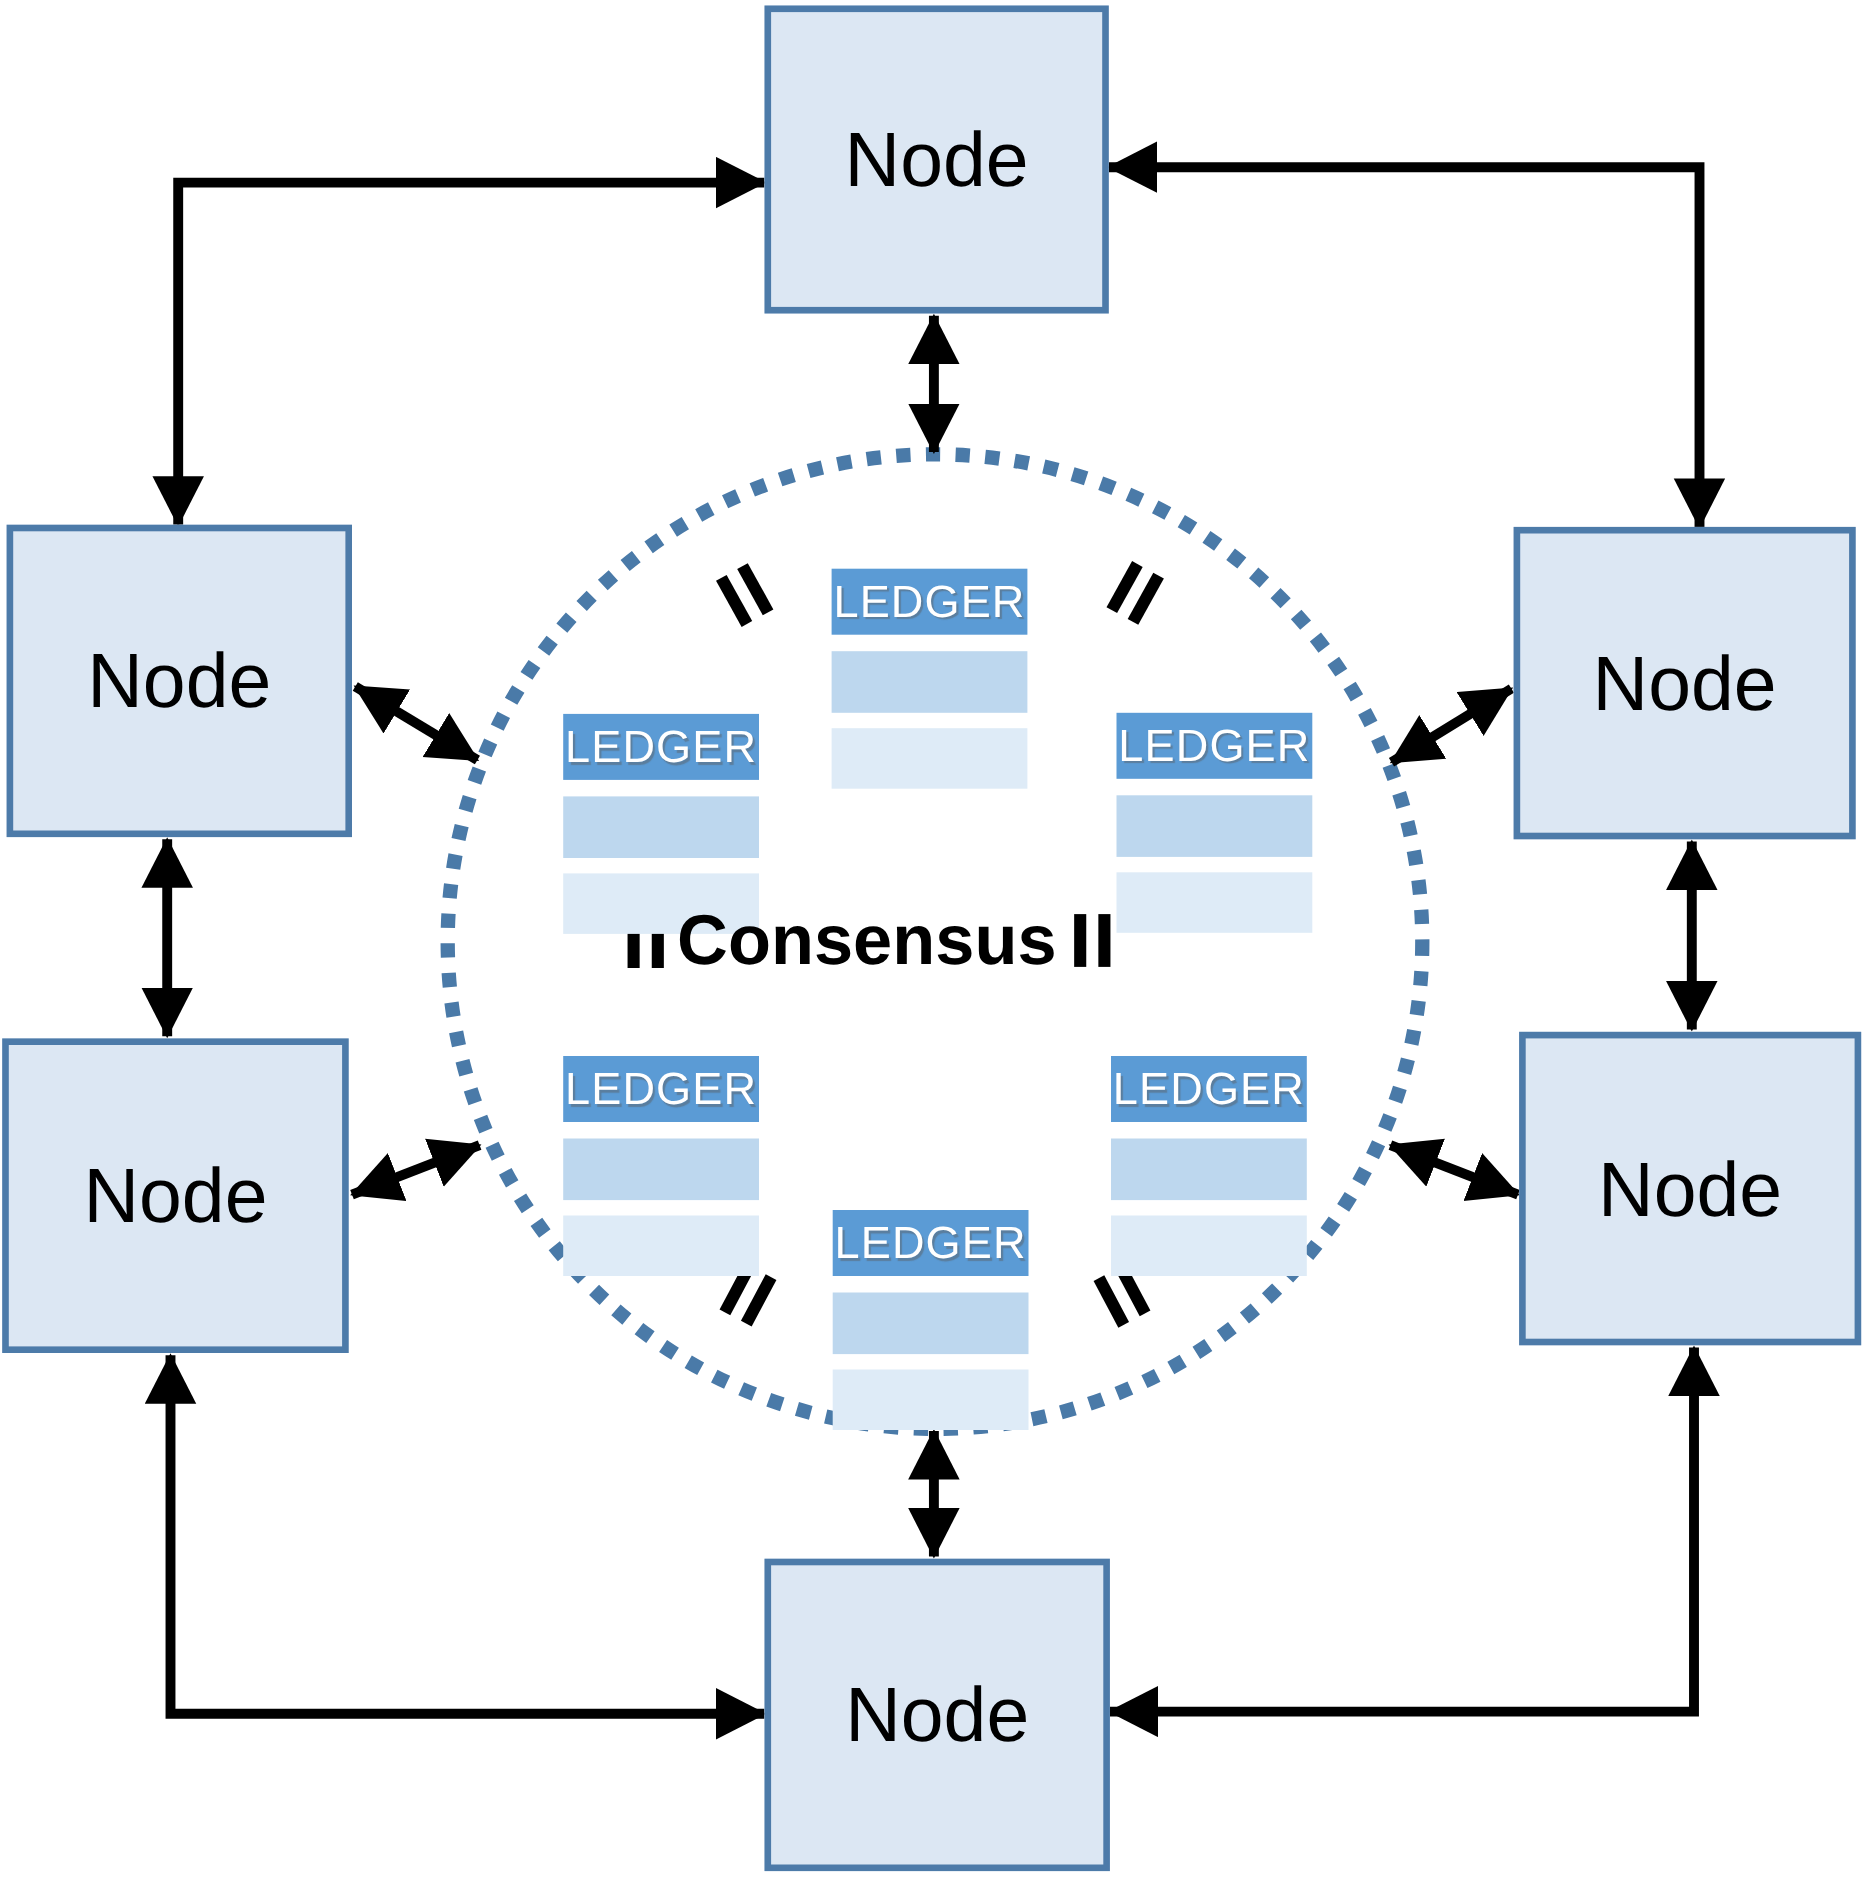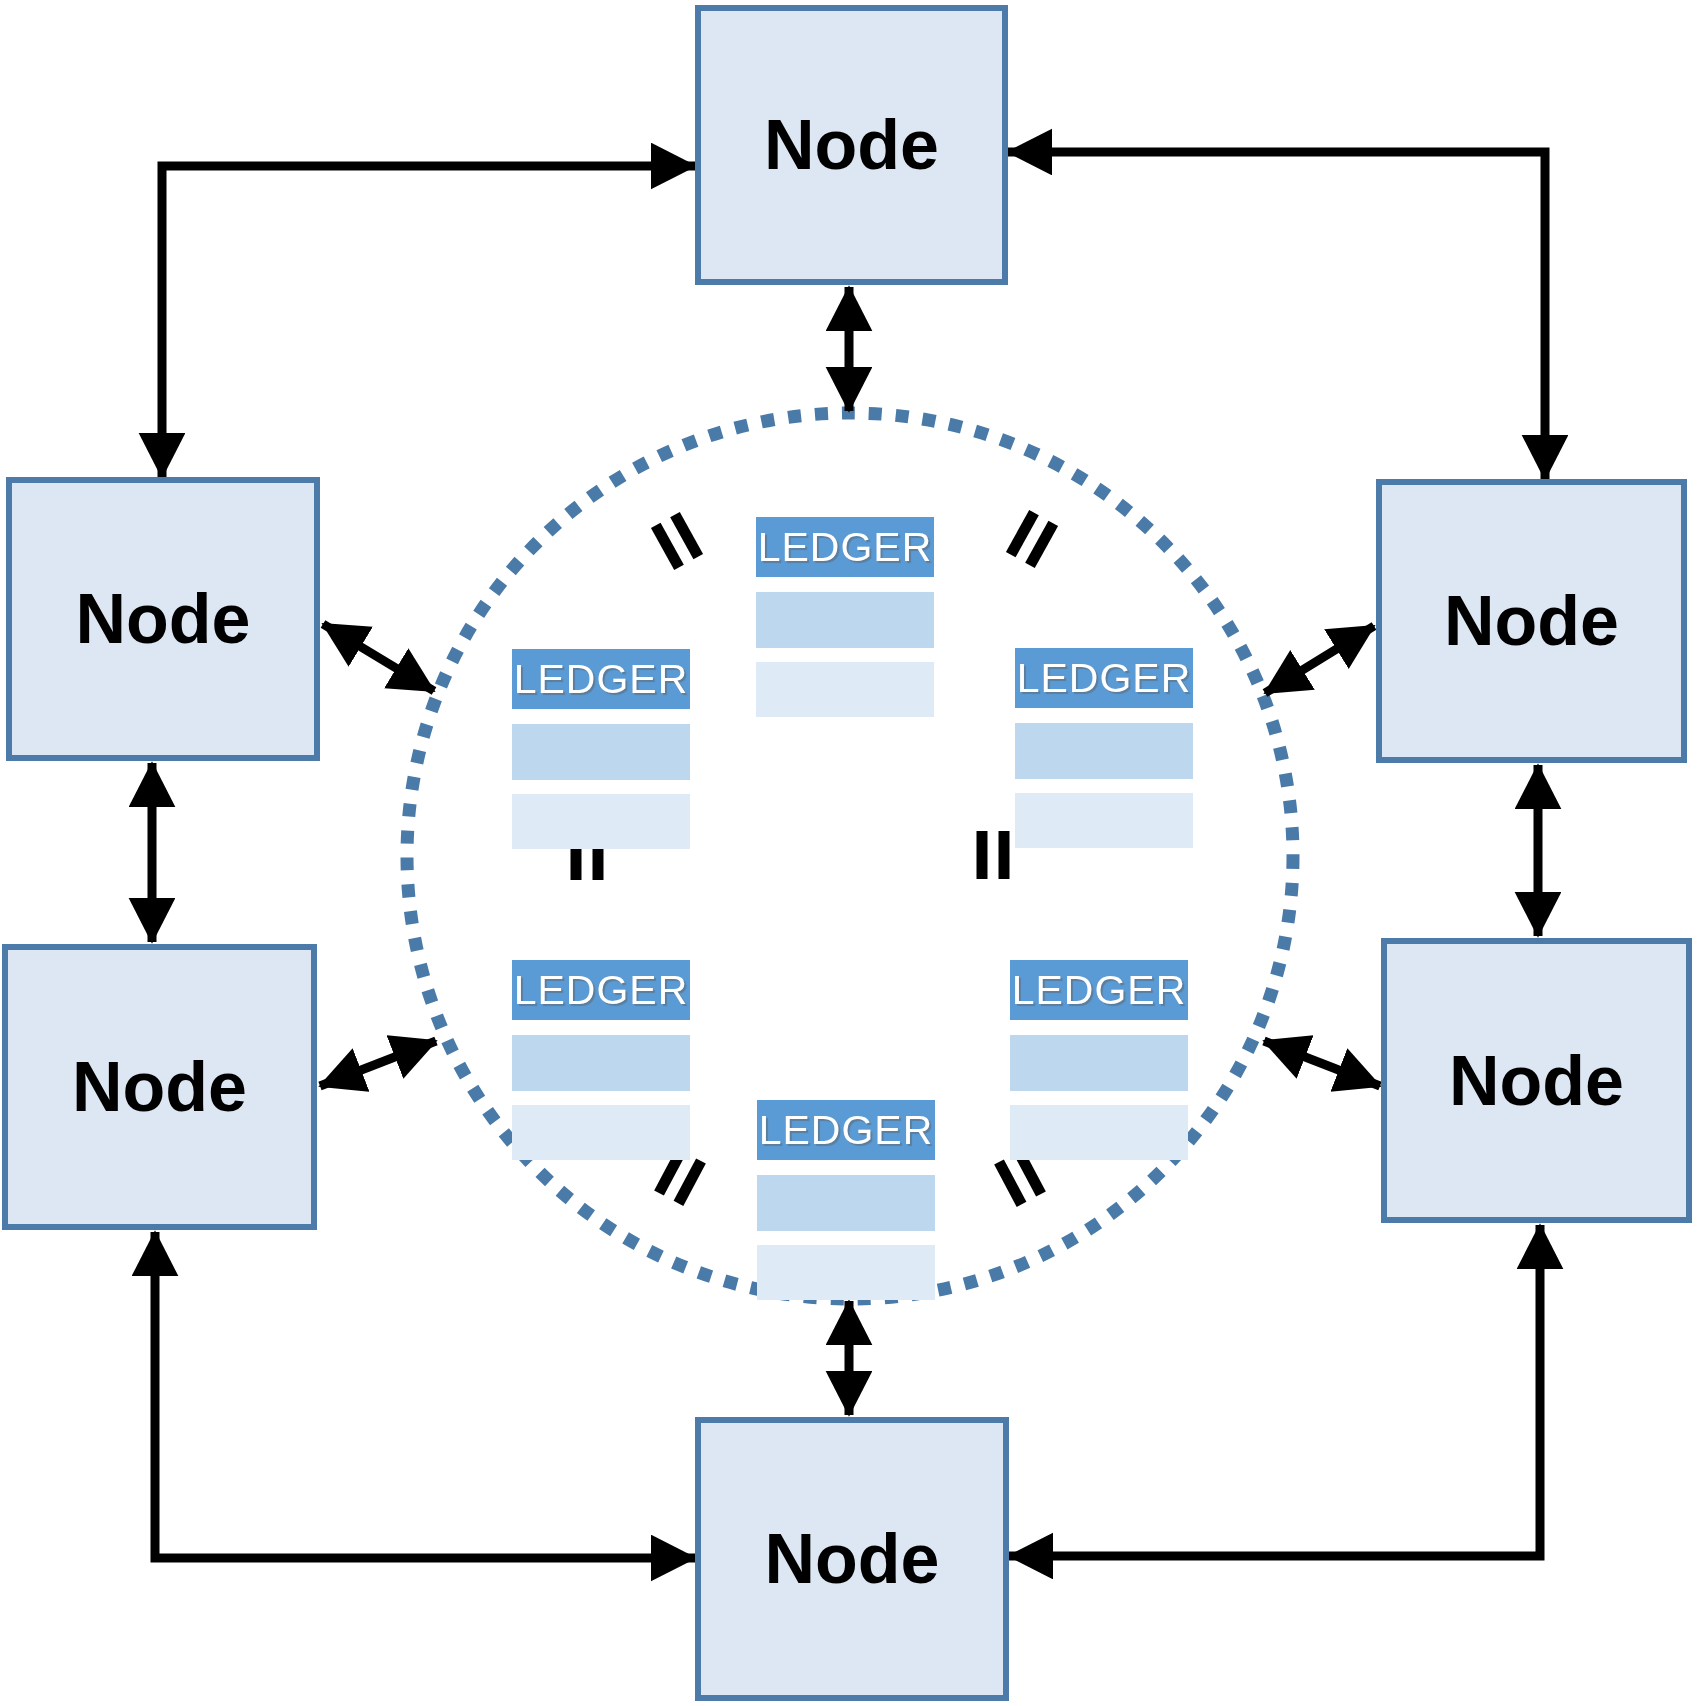--- a/index.html
+++ b/index.html
@@ -9,21 +9,21 @@
   }
   #arrow-layer{position:absolute;left:0;top:0;width:1698px;height:1706px;}
 
   
   .node-box{
     position:absolute;box-sizing:border-box;
     background:#dce7f3;border:6px solid #4d7ba9;
     display:flex;align-items:center;justify-content:center;
   }
   .node-label{
-    font-size:70px;font-weight:bold;color:#000;letter-spacing:0px;
+    font-size:70px;font-weight:normal;color:#000;letter-spacing:0px;
   }
   #node-top        {left:695px;top:5px;   width:313px;height:280px;}
   #node-upper-left {left:6px;  top:477px; width:314px;height:284px;}
   #node-lower-left {left:2px;  top:944px; width:315px;height:286px;}
   #node-upper-right{left:1376px;top:479px;width:311px;height:284px;}
   #node-lower-right{left:1381px;top:938px;width:311px;height:285px;}
   #node-bottom     {left:695px;top:1417px;width:314px;height:284px;}
 
   
   .ledger{position:absolute;width:178px;margin-top:48px;}
@@ -152,14 +152,15 @@
     <div class="ledger-header">LEDGER</div>
     <div class="ledger-row1"></div>
     <div class="ledger-row2"></div>
   </div>
   <div class="ledger" id="ledger-bottom">
     <div class="ledger-header">LEDGER</div>
     <div class="ledger-row1"></div>
     <div class="ledger-row2"></div>
   </div>
 
+  <div id="consensus-label">Consensus</div>
 
 </div>
 
 </body></html>

